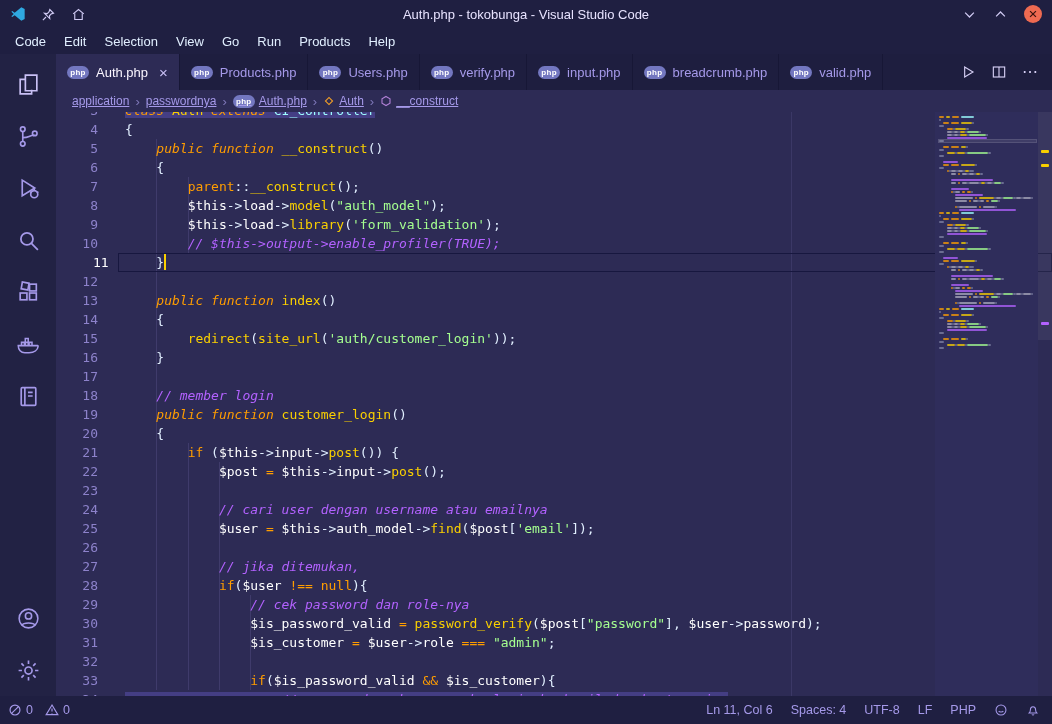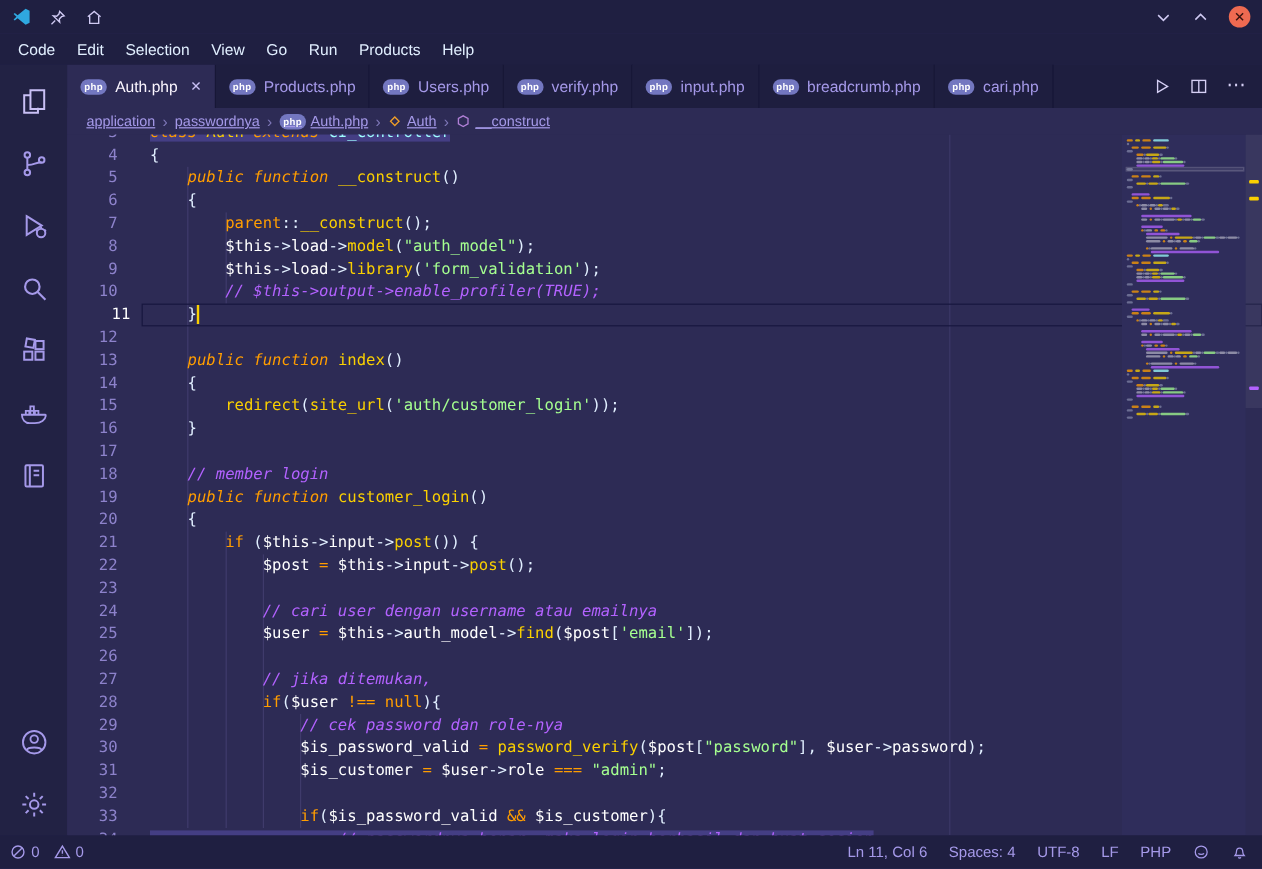--- a/index.html
+++ b/index.html
@@ -99,20 +99,21 @@
           <path d="M8 16l-5 5"></path>
         </svg>
     </span>
     <span class="tb-icon">
       <svg width="15" height="15" viewBox="0 0 24 24" fill="none" stroke="currentColor" stroke-width="1.8">
           <path d="M3.5 11L12 4l8.5 7"></path>
           <path d="M6 10v10h12V10"></path>
         </svg>
     </span>
   </div>
+  <div class="tb-title">Auth.php - tokobunga - Visual Studio Code</div>
   <div class="tb-right">
     <span class="tb-icon">
       <svg width="15" height="15" viewBox="0 0 24 24" fill="none" stroke="currentColor" stroke-width="2">
           <path d="M5 9l7 7 7-7"></path>
         </svg>
     </span>
     <span class="tb-icon">
       <svg width="15" height="15" viewBox="0 0 24 24" fill="none" stroke="currentColor" stroke-width="2">
           <path d="M5 15l7-7 7 7"></path>
         </svg>
@@ -225,21 +226,21 @@
         <div class="tab">
           <span class="php-badge">php</span>
           <span>input.php</span>
         </div>
         <div class="tab">
           <span class="php-badge">php</span>
           <span>breadcrumb.php</span>
         </div>
         <div class="tab">
           <span class="php-badge">php</span>
-          <span>cari.php</span>
+          <span>valid.php</span>
         </div>
         <div class="tab-actions">
           <span style="display: flex;">
             <svg width="16" height="16" viewBox="0 0 24 24" fill="none" stroke="currentColor" stroke-width="1.7">
               <path d="M7 4.5v15l12.5-7.5z"></path>
             </svg>
           </span>
           <span style="display: flex;">
             <svg width="16" height="16" viewBox="0 0 24 24" fill="none" stroke="currentColor" stroke-width="1.7">
               <rect x="3.5" y="4.5" width="17" height="15"></rect>

